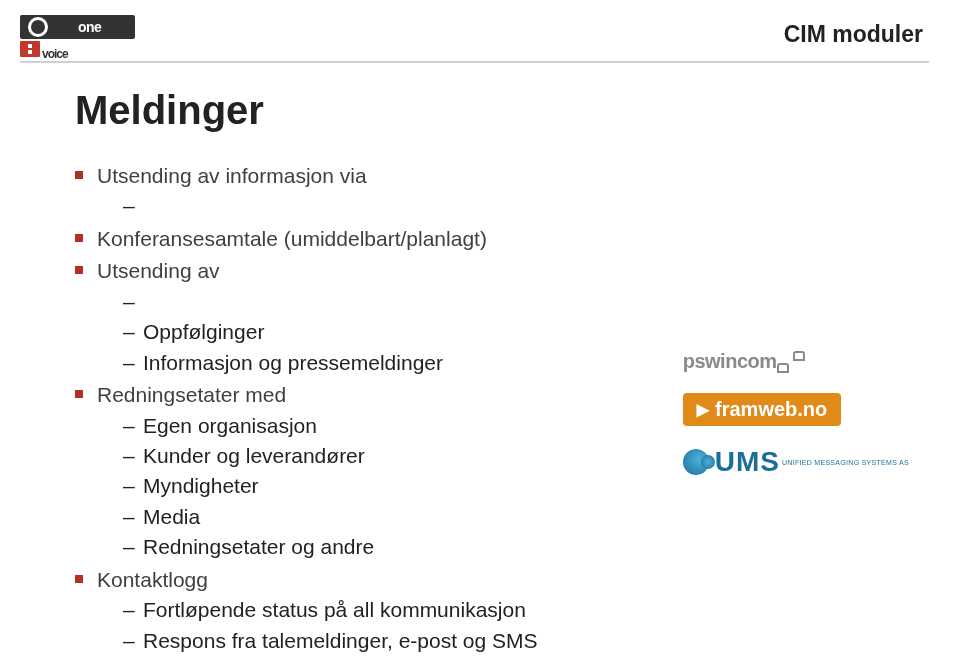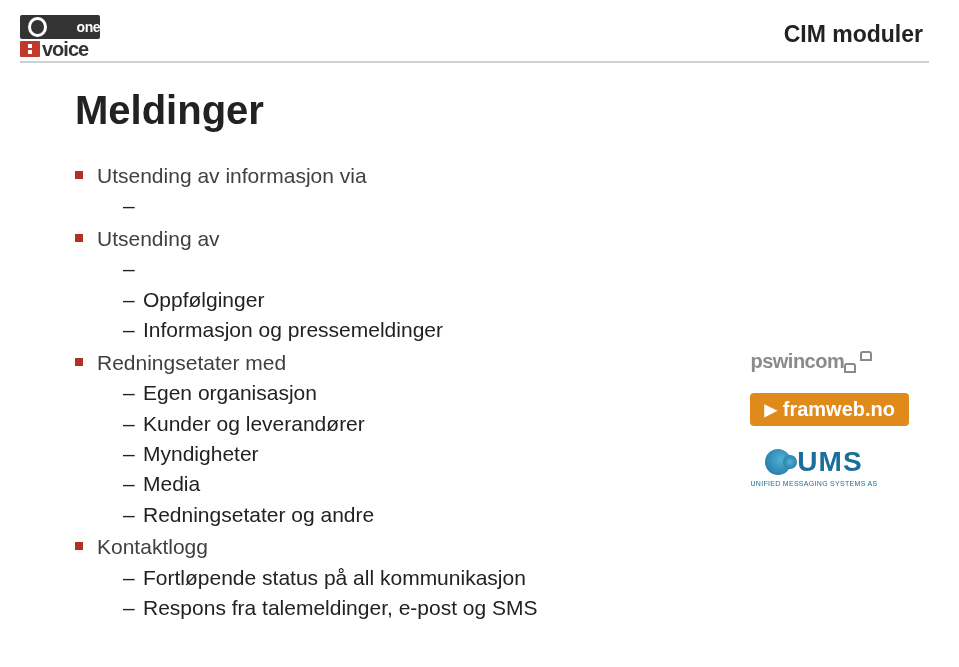--- a/index.html
+++ b/index.html
@@ -16,21 +16,21 @@
     justify-content: space-between;
     align-items: center;
     padding: 15px 30px 0 20px;
   }
   .logo {
     width: 120px;
     height: 38px;
     position: relative;
   }
   .logo-bar {
-    width: 80px;
+    width: 115px;
     height: 24px;
     background: #333;
     border-radius: 2px;
     position: relative;
     display: flex;
     align-items: center;
     padding-left: 8px;
     gap: 26px;
   }
   .logo-circle {
@@ -61,21 +61,21 @@
     align-items:center;
     gap:2px;
   }
   .logo-red .sq { width:4px; height:4px; background:#fff; }
   .logo-voice {
     position: absolute;
     left: 22px;
     bottom: -8px;
     font-family: Arial, sans-serif;
     font-weight: bold;
-    font-size: 20px;
+    font-size: 12px;
     letter-spacing: -1px;
     color: #333;
   }
   .header-title {
     font-family: Tahoma, Verdana, sans-serif;
     font-size: 23px;
     font-weight: 700;
     color: #222;
     padding-right: 6px;
   }
@@ -186,21 +186,21 @@
     display: flex;
     align-items: center;
     gap: 6px;
   }
   .framweb .fw-icon {
     font-size: 16px;
     line-height: 1;
   }
   .ums {
     display: flex;
-    flex-direction: column;
+    flex-direction: row;
     align-items: center;
     gap: 2px;
   }
   .ums-main {
     display: flex;
     align-items: center;
     gap: 6px;
   }
   .ums-blob {
     width: 26px;
@@ -260,20 +260,26 @@
           <span class="bullet-sq"></span>
         <span>Utsending av informasjon via</span>
         </div>
       <ul class="level2">
         <li>
             <span class="dash">–</span>
           </li>
       </ul>
     </li>
 
+    <li>
+      <div class="l1row">
+          <span class="bullet-sq"></span>
+        <span>Konferansesamtale (umiddelbart/planlagt)</span>
+        </div>
+    </li>
 
     <li>
       <div class="l1row">
           <span class="bullet-sq"></span>
         <span>Utsending av</span>
         </div>
       <ul class="level2">
         <li>
             <span class="dash">–</span>
           </li>

